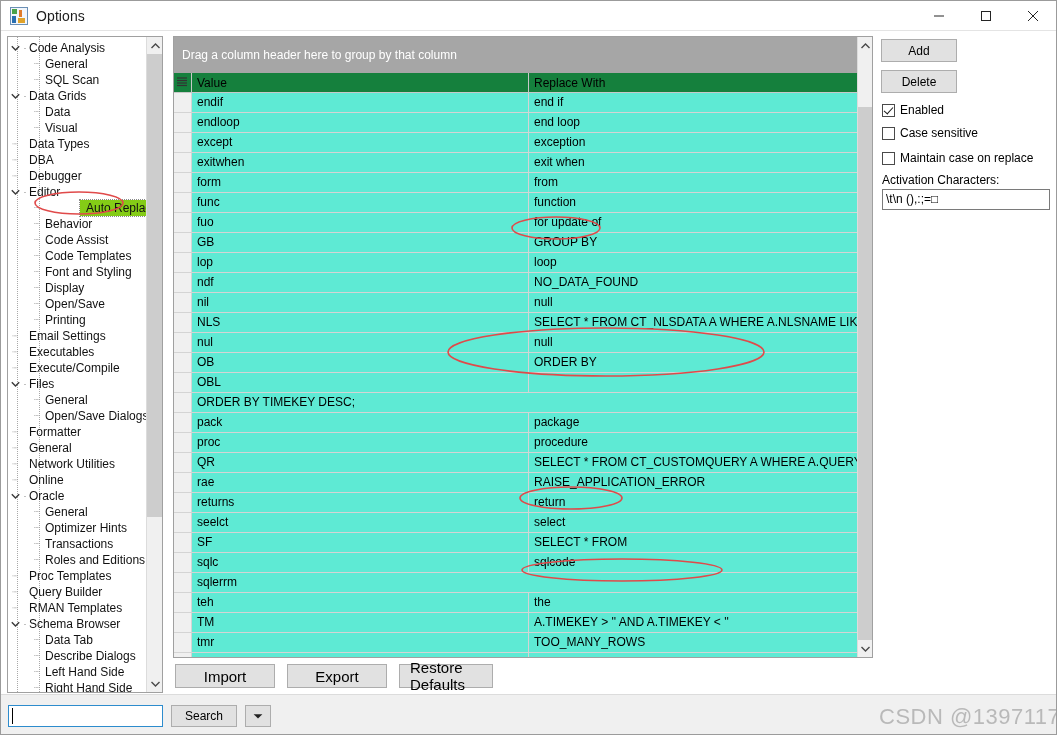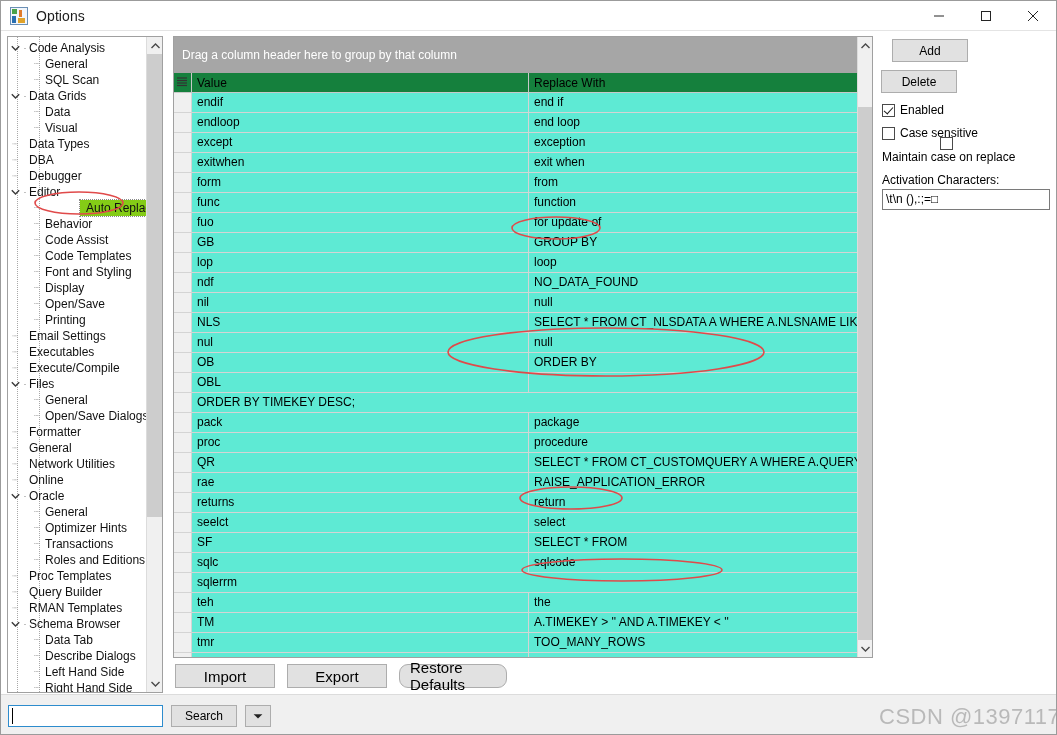--- a/index.html
+++ b/index.html
@@ -202,21 +202,21 @@
     width: 172px; height: 180px;
   }
   .rbtn {
     width: 76px; height: 23px;
     background: #e1e1e1;
     border: 1px solid #adadad;
     font-size: 12px; color: #000;
     font-family: "Liberation Sans", sans-serif;
     display: flex; align-items: center; justify-content: center;
   }
-  #btn-add { position: absolute; left: 11px; top: 0; }
+  #btn-add { position: absolute; left: 0; top: 0; }
   #btn-delete { position: absolute; left: 0; top: 31px; }
   .chkrow {
     position: absolute; left: 1px;
     display: flex; align-items: center;
     font-size: 12px;
   }
   .chkbox {
     width: 13px; height: 13px;
     border: 1px solid #4a4a4a;
     background: #fff;
@@ -226,21 +226,21 @@
   .chkbox.on::after {
     content: "";
     position: absolute; left: 3px; top: 0px;
     width: 4px; height: 8px;
     border: solid #1b1b1b;
     border-width: 0 1.6px 1.6px 0;
     transform: rotate(42deg);
   }
   #chk-enabled { top: 64px; }
   #chk-case { top: 87px; }
-  #chk-maintain { top: 98px; flex-direction: column; }
+  #chk-maintain { top: 112px; }
   #act-label {
     position: absolute; left: 1px; top: 134px;
     font-size: 12px;
   }
   #act-input {
     position: absolute; left: 1px; top: 150px;
     width: 168px; height: 21px;
     border: 1px solid #7a7a7a;
     background: #ffffff;
     font-size: 12px;
@@ -258,21 +258,21 @@
   .gbtn {
     height: 24px;
     background: #e1e1e1;
     border: 1px solid #adadad;
     font-size: 15px;
     display: flex; align-items: center; justify-content: center;
     padding: 0 10px;
   }
   #btn-import { width: 100px; }
   #btn-export { width: 100px; }
-  #btn-restore { width: 108px; border-radius: 9px; }
+  #btn-restore { width: 94px; }
 
   #bottom-bar {
     position: absolute; left: 0; bottom: 0;
     width: 1055px; height: 40px;
     background: #f0f0f0;
     border-top: 1px solid #dcdcdc;
   }
   #search-input {
     position: absolute; left: 7px; top: 10px;
     width: 155px; height: 22px;

